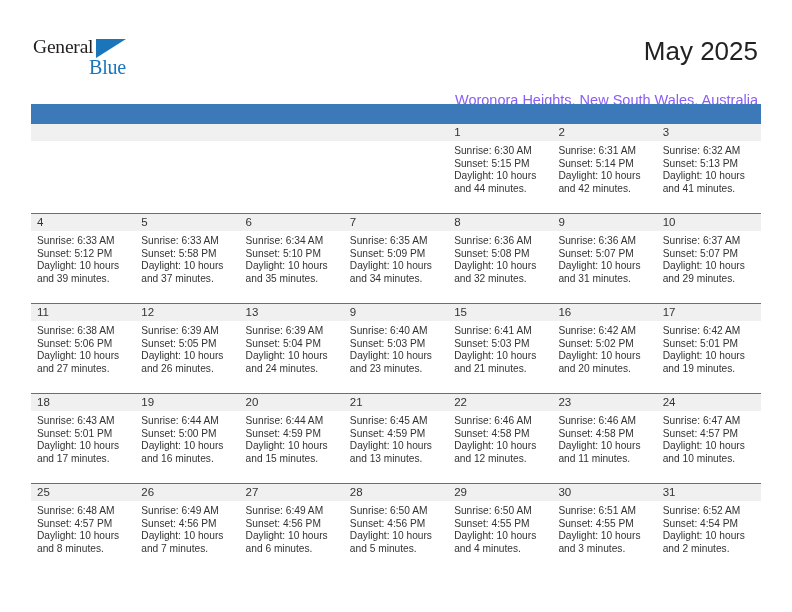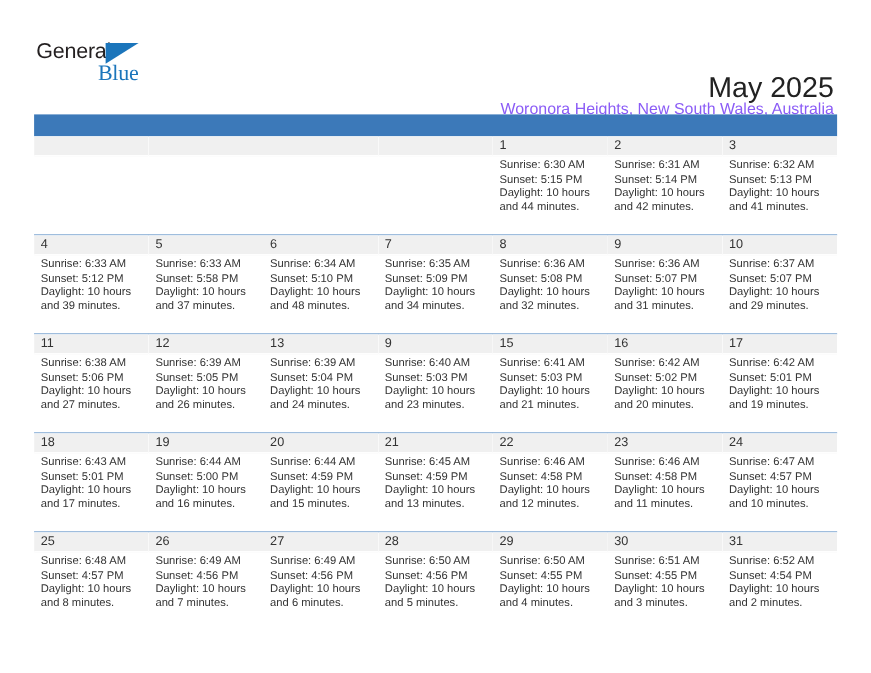--- a/index.html
+++ b/index.html
@@ -36,21 +36,21 @@
     width: 120px;
     height: 46px;
   }
   .logo-general {
     position: absolute;
     left: 0;
     top: 0;
     font-size: 19.5px;
     letter-spacing: -0.2px;
     color: #231f20;
-    font-family: Liberation Sans, sans-serif;
+    font-family: Liberation Serif, serif;
     text-align: right;
   }
   .logo-triangle {
     position: absolute;
     left: 63px;
     top: 3px;
     width: 0;
     height: 0;
     border-left: 30px solid #1b75bb;
     border-bottom: 19px solid transparent;
@@ -66,21 +66,20 @@
   }
   .title-month {
     position: absolute;
     right: 34px;
     top: 36px;
     font-size: 26px;
     color: #222222;
     font-weight: normal;
     white-space: nowrap;
     font-family: "Liberation Sans", sans-serif;
-    margin-top: 28px;
   }
   .title-location {
     position: absolute;
     right: 34px;
     top: 92px;
     font-size: 14.5px;
     color: #8b5cf6;
     white-space: nowrap;
     font-family: "Liberation Sans", sans-serif;
   }
@@ -286,21 +285,21 @@
               </div>
             </div>
             <div class="day">
               <div class="day-numbar">
                 <div class="day-num">6</div>
               </div>
               <div class="day-info">
                 <div>Sunrise: 6:34 AM</div>
                 <div>Sunset: 5:10 PM</div>
                 <div>Daylight: 10 hours</div>
-                <div>and 48 minutes.</div>
+                <div>and 35 minutes.</div>
               </div>
             </div>
             <div class="day">
               <div class="day-numbar">
                 <div class="day-num">7</div>
               </div>
               <div class="day-info">
                 <div>Sunrise: 6:35 AM</div>
                 <div>Sunset: 5:09 PM</div>
                 <div>Daylight: 10 hours</div>

